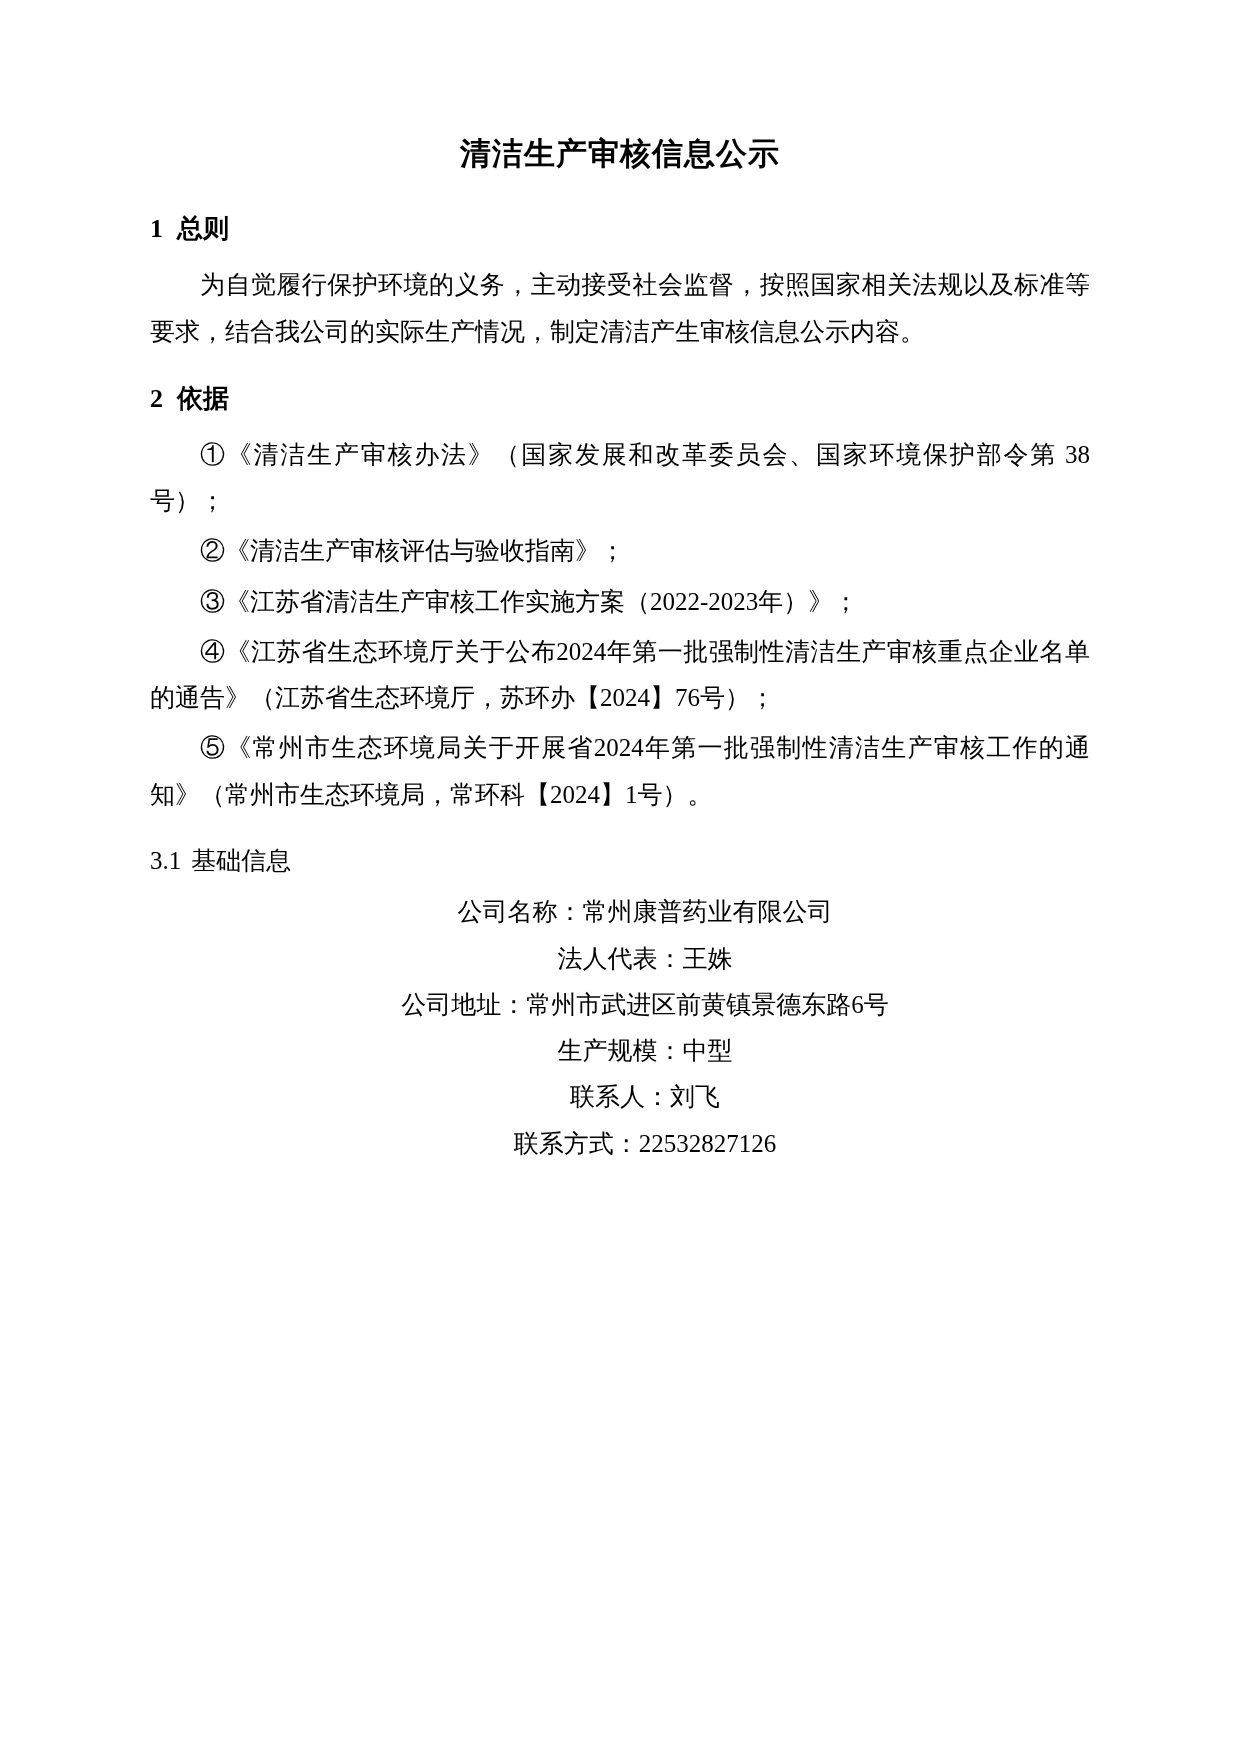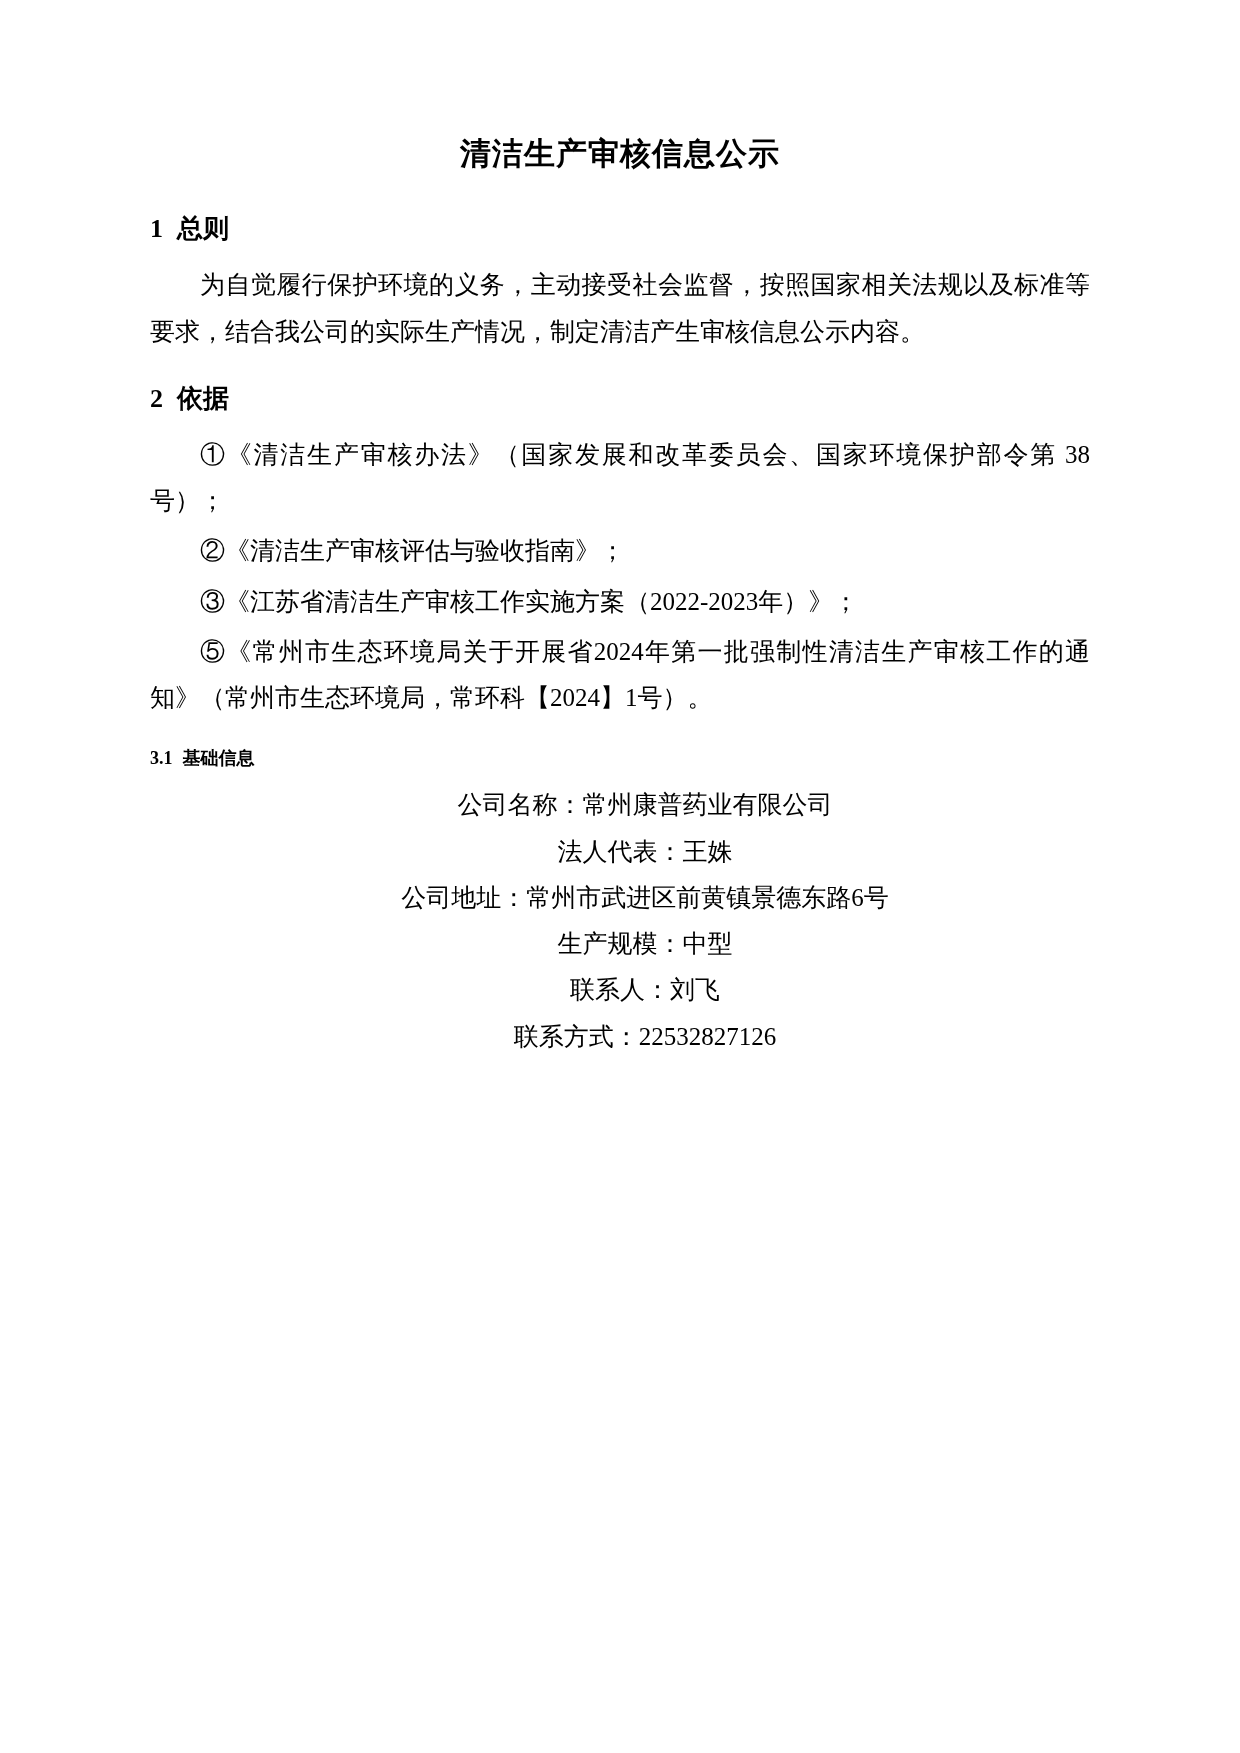--- a/index.html
+++ b/index.html
@@ -31,22 +31,22 @@
   .h1 {
     font-size: 26px;
     font-weight: bold;
     margin: 24px 0 14px 0;
     line-height: 1.5;
   }
   .h1 .num {
     margin-right: 14px;
   }
   .h2 {
-    font-size: 18px;
-    font-weight: bold;
+    font-size: 25px;
+    font-weight: normal;
     margin: 24px 0 10px 0;
     line-height: 1.5;
   }
   .h2 .num {
     margin-right: 10px;
   }
   p.body-text {
     font-size: 25px;
     line-height: 1.85;
     margin: 0 0 4px 0;
@@ -77,20 +77,21 @@
     <span class="num">1</span><span>总则</span>
   </h2>
   <p class="body-text">为自觉履行保护环境的义务，主动接受社会监督，按照国家相关法规以及标准等要求，结合我公司的实际生产情况，制定清洁产生审核信息公示内容。</p>
 
   <h2 class="h1">
     <span class="num">2</span><span>依据</span>
   </h2>
   <p class="body-text">①《清洁生产审核办法》（国家发展和改革委员会、国家环境保护部令第 38 号）；</p>
   <p class="body-text">②《清洁生产审核评估与验收指南》；</p>
   <p class="body-text">③《江苏省清洁生产审核工作实施方案（2022-2023年）》；</p>
+  <p class="body-text">④《江苏省生态环境厅关于公布2024年第一批强制性清洁生产审核重点企业名单的通告》（江苏省生态环境厅，苏环办【2024】76号）；</p>
   <p class="body-text">⑤《常州市生态环境局关于开展省2024年第一批强制性清洁生产审核工作的通知》（常州市生态环境局，常环科【2024】1号）。</p>
 
 
   <h3 class="h2">
     <span class="num">3.1</span><span>基础信息</span>
   </h3>
 
   <ul class="info-list">
     <li>公司名称：常州康普药业有限公司</li>
     <li>法人代表：王姝</li>

